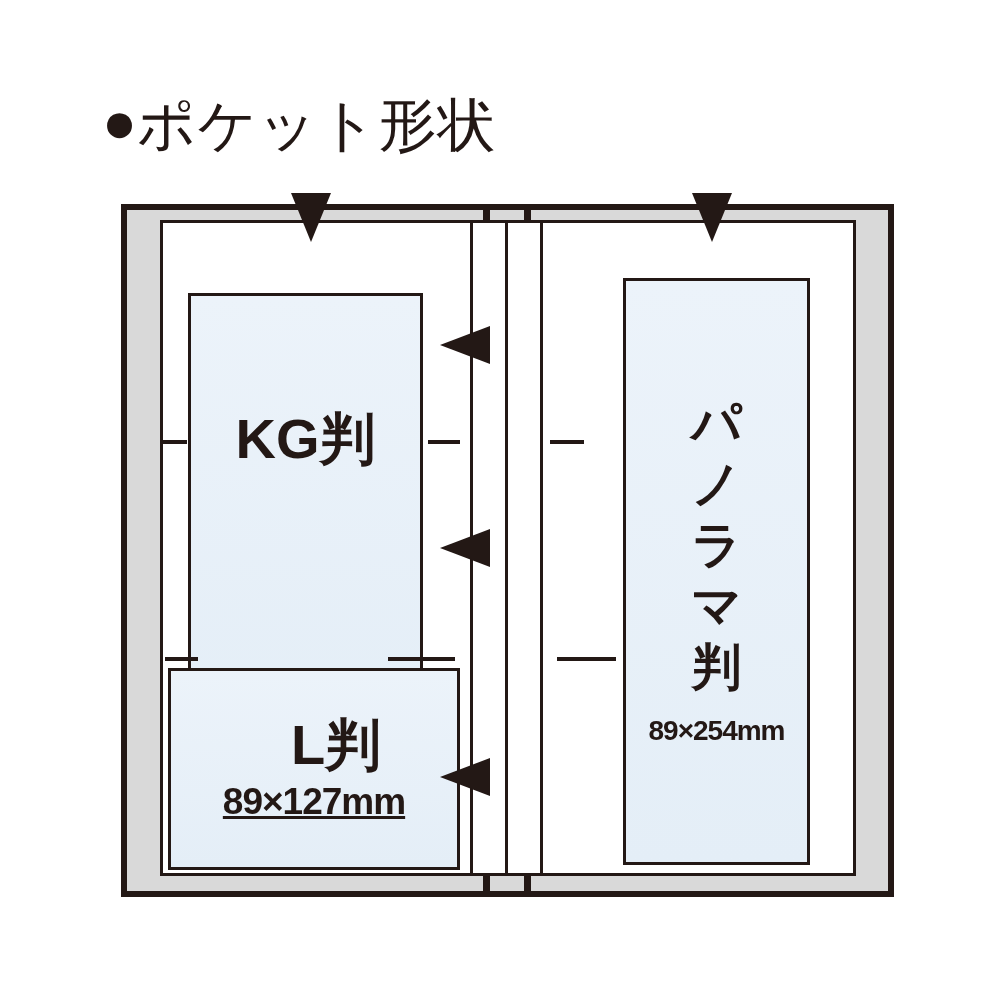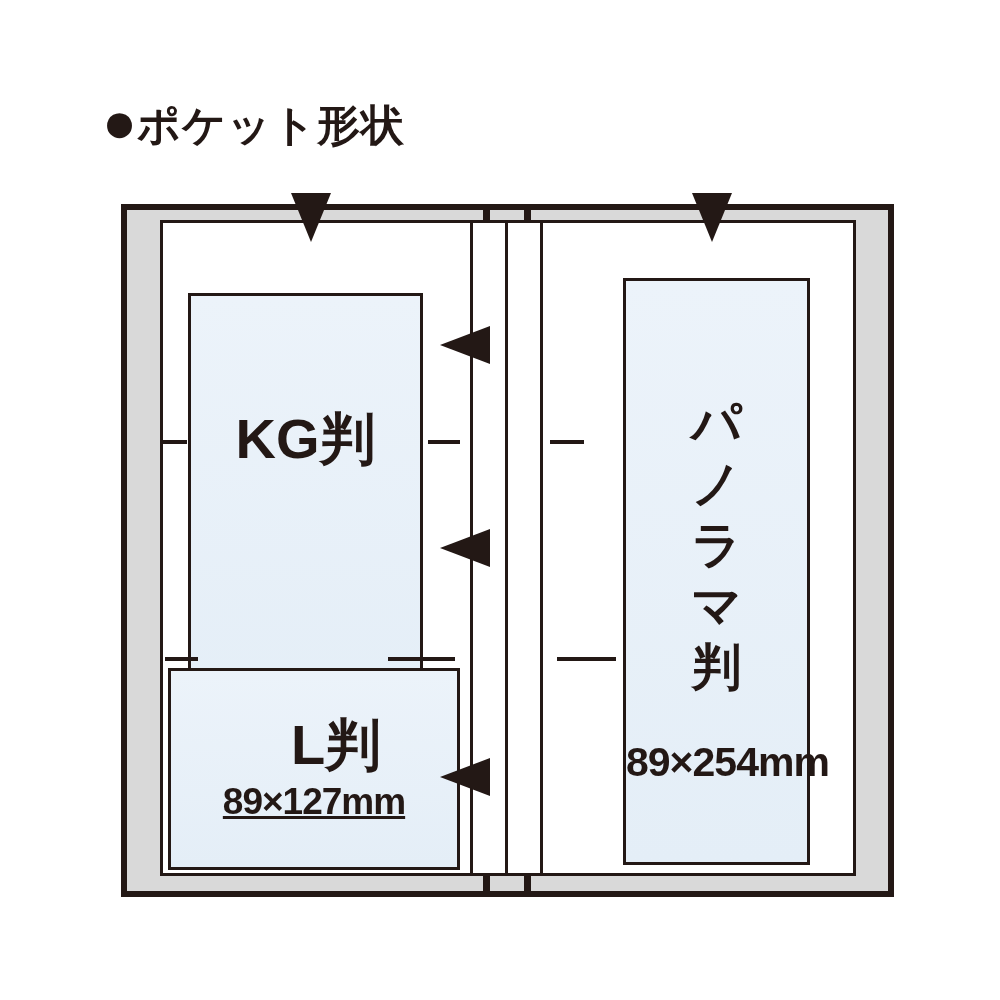--- a/index.html
+++ b/index.html
@@ -3,21 +3,21 @@
 <meta charset="utf-8">
 <style>
   html,body{margin:0;padding:0;background:#ffffff;}
   .stage{
     position:relative;width:1000px;height:1000px;background:#ffffff;overflow:hidden;
     font-family:"Liberation Sans","DejaVu Sans",sans-serif;color:#231815;
   }
   
   .title-row{position:absolute;left:102px;top:96px;display:flex;align-items:center;height:58px;}
   .title-bullet{font-size:58px;line-height:58px;display:inline-block;transform:translateY(-3px);}
-  .title-text{font-size:43px;line-height:58px;font-weight:700;letter-spacing:1px;}
+  .title-text{font-size:58px;line-height:58px;font-weight:400;letter-spacing:1px;}
   
   .cover{position:absolute;left:121px;top:204px;width:773px;height:693px;
          background:#d9d9d9;border:6px solid #231815;box-sizing:border-box;z-index:1;}
   .pages{position:absolute;left:160px;top:220px;width:696px;height:656px;
          background:#ffffff;border:3px solid #231815;box-sizing:border-box;z-index:2;}
   .spine-line{position:absolute;top:223px;width:3px;height:650px;background:#231815;z-index:3;}
   .cover-divider{position:absolute;width:7px;background:#231815;z-index:3;}
   
   .pocket{position:absolute;background:linear-gradient(180deg,#ecf3fa 0%,#e4eef7 100%);
           border:3px solid #231815;box-sizing:border-box;z-index:3;}
@@ -71,21 +71,21 @@
   </div>
 
   <div class="pocket" style="left:623px;top:278px;width:187px;height:587px;">
     <div class="vlabel">
       <div class="vchar">パ</div>
       <div class="vchar">ノ</div>
       <div class="vchar">ラ</div>
       <div class="vchar">マ</div>
       <div class="vchar">判</div>
     </div>
-    <div class="pocket-size" style="top:431px;font-size:41px;margin-top:31px;">89×254mm</div>
+    <div class="pocket-size" style="top:431px;font-size:28px;">89×254mm</div>
   </div>
 
   <div class="arrow-down" style="left:291px;top:193px;"></div>
   <div class="arrow-down" style="left:692px;top:193px;"></div>
 
   <div class="arrow-left" style="left:440px;top:326px;"></div>
   <div class="arrow-left" style="left:440px;top:529px;"></div>
   <div class="arrow-left" style="left:440px;top:758px;"></div>
 
   <div class="mark" style="left:163px;top:440px;width:24px;"></div>

